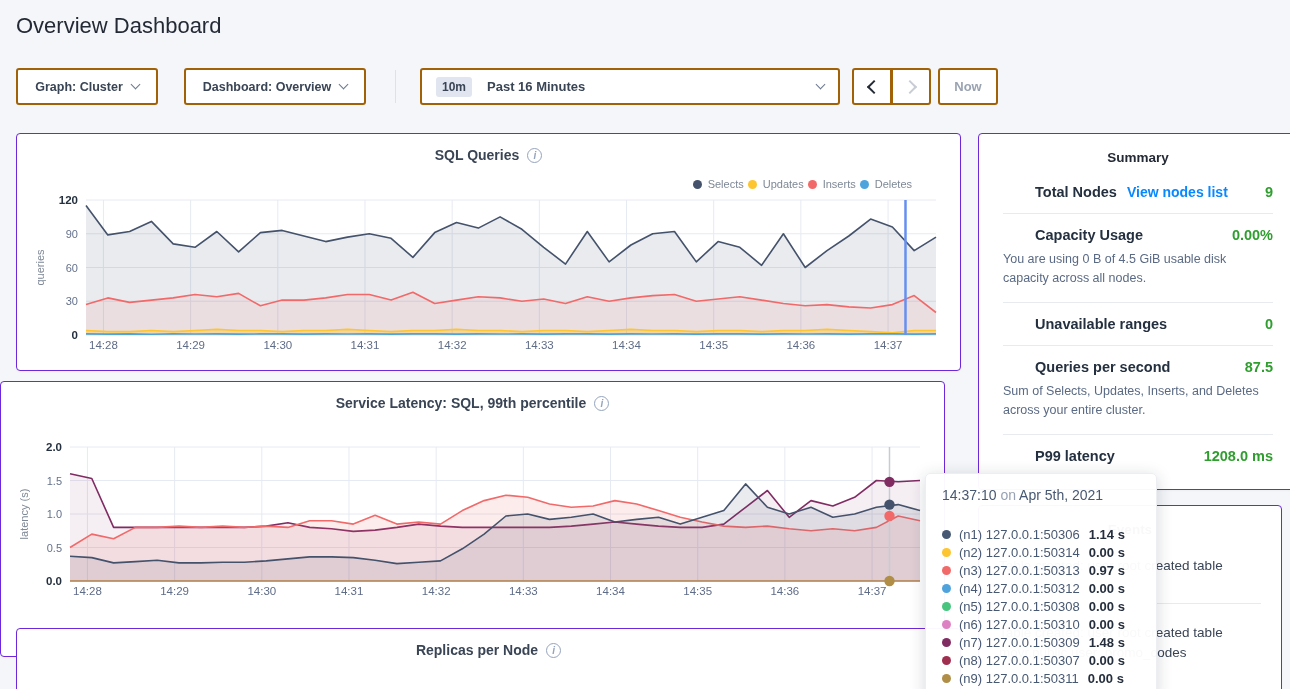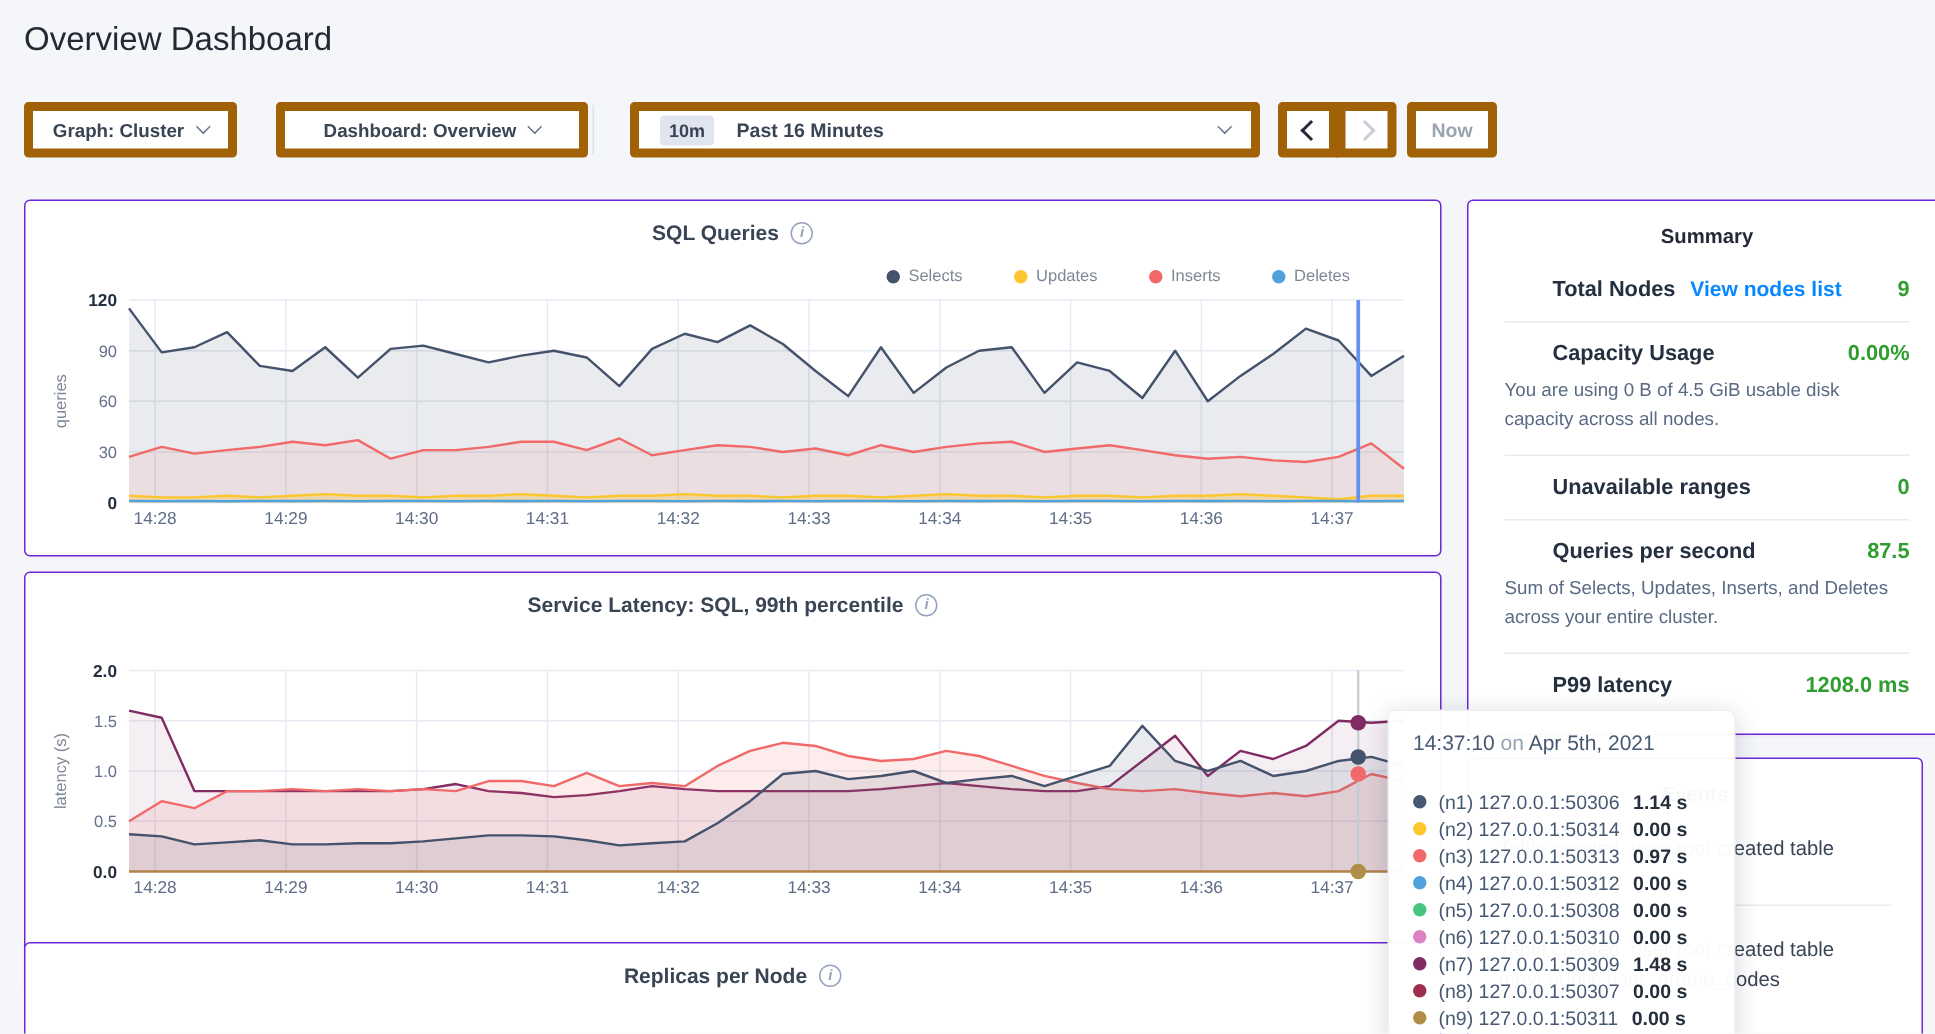--- a/index.html
+++ b/index.html
@@ -3,21 +3,21 @@
 <meta charset="utf-8">
 <style>
   * { margin:0; padding:0; box-sizing:border-box; }
   html,body { width:1290px; height:689px; overflow:hidden; background:#f4f6f9;
     font-family:"Liberation Sans", sans-serif; }
   .abs { position:absolute; }
   #page { position:relative; width:1290px; height:689px; }
 
   .page-title { left:16px; top:13px; font-size:22px; font-weight:500; color:#242a35; }
 
-  .btn { position:absolute; top:68px; height:37px; background:#fff; border:6px solid #a16207;
+  .btn { position:absolute; top:68px; height:37px; background:#fff; border:2px solid #a16207;
     border-radius:3px; display:flex; align-items:center; justify-content:center; gap:9px;
     font-size:12.5px; font-weight:bold; color:#394455; cursor:pointer; }
   .chev { width:7px; height:7px; border-right:1.6px solid #6b7890; border-bottom:1.6px solid #6b7890;
     transform:rotate(45deg); margin-top:-4px; }
   .vdivider { position:absolute; left:395px; top:70px; width:1px; height:33px; background:#dde1e8; }
   .time-btn { justify-content:flex-start; padding:0 14px; }
   .time-badge { background:#e0e5ef; color:#394455; font-size:12px; font-weight:bold;
     border-radius:3px; padding:3px 6px; }
   .time-label { font-size:13px; margin-left:6px; }
   .time-btn .chev { margin-left:auto; }
@@ -28,21 +28,21 @@
 
   .card { position:absolute; background:#fff; border:1px solid #6d28d9; border-radius:4px;
     box-shadow:0 1px 2px rgba(40,50,70,0.04); }
   .chart-title { position:absolute; top:13px; left:0; right:0; text-align:center;
     font-size:14px; font-weight:bold; color:#394455; display:flex; justify-content:center;
     align-items:center; gap:8px; }
   .info-icon { width:15px; height:15px; border:1.3px solid #95a4bd; border-radius:50%;
     color:#95a4bd; font-size:10px; font-weight:bold; display:inline-flex; align-items:center;
     justify-content:center; font-style:italic; cursor:pointer; }
 
-  .legend { position:absolute; top:44px; right:60px; display:flex; gap:34px; }
+  .legend { position:absolute; top:44px; right:48px; display:flex; gap:4px; }
   .legend-item { display:flex; align-items:center; gap:6px; font-size:11px; color:#7e8896; cursor:pointer; }
   .legend-dot { width:9px; height:9px; border-radius:50%; }
 
   svg text.xtick { fill:#5f6c87; font-size:11.5px; font-family:"Liberation Sans",sans-serif; }
   svg text.ytick { fill:#64718c; font-size:11px; font-family:"Liberation Sans",sans-serif; }
   svg text.ytick.bold { fill:#24303f; font-weight:bold; font-size:11.5px; }
   svg text.ylabel { fill:#7e8896; font-size:11px; font-family:"Liberation Sans",sans-serif; }
 
   
   .sum-title { padding:16px 0 6px; text-align:center; font-size:13.5px; font-weight:bold; color:#242a35; }
@@ -78,21 +78,21 @@
 <body>
 
 <div id="page">
 
   <div class="abs page-title">Overview Dashboard</div>
 
   <div class="btn" style="left:16px; width:142px;">
     <span>Graph: Cluster</span>
     <span class="chev"></span>
   </div>
-  <div class="btn" style="left:184px; width:208px;">
+  <div class="btn" style="left:184px; width:182px;">
     <span>Dashboard: Overview</span>
     <span class="chev"></span>
   </div>
   <div class="vdivider"></div>
   <div class="btn time-btn" style="left:420px; width:420px;">
     <span class="time-badge">10m</span>
     <span class="time-label">Past 16 Minutes</span>
     <span class="chev"></span>
   </div>
   <div class="btn" style="left:852px; width:40px; border-radius:3px 0 0 3px;">
@@ -166,21 +166,21 @@
           <path d="M69.0 170.6L90.8 163.9L112.6 168.4L134.4 166.1L156.2 163.9L178.0 160.5L199.8 162.8L221.6 159.4L243.4 171.8L265.2 166.1L286.9 166.1L308.7 163.9L330.5 160.5L352.3 160.5L374.1 166.1L395.9 158.3L417.7 169.5L439.5 166.1L461.3 162.8L483.1 163.9L504.9 167.3L526.7 165.0L548.5 169.5L570.3 162.8L592.1 167.3L613.9 163.9L635.7 161.6L657.5 160.5L679.3 167.3L701.1 165.0L722.8 162.8L744.6 166.1L766.4 169.5L788.2 171.8L810.0 170.6L831.8 172.9L853.6 174.0L875.4 170.6L897.2 161.6L919.0 178.5L919.0 201L69.0 201Z" fill="rgba(241,105,105,0.10)" stroke="none"></path>
           <path d="M69.0 170.6L90.8 163.9L112.6 168.4L134.4 166.1L156.2 163.9L178.0 160.5L199.8 162.8L221.6 159.4L243.4 171.8L265.2 166.1L286.9 166.1L308.7 163.9L330.5 160.5L352.3 160.5L374.1 166.1L395.9 158.3L417.7 169.5L439.5 166.1L461.3 162.8L483.1 163.9L504.9 167.3L526.7 165.0L548.5 169.5L570.3 162.8L592.1 167.3L613.9 163.9L635.7 161.6L657.5 160.5L679.3 167.3L701.1 165.0L722.8 162.8L744.6 166.1L766.4 169.5L788.2 171.8L810.0 170.6L831.8 172.9L853.6 174.0L875.4 170.6L897.2 161.6L919.0 178.5" fill="none" stroke="#f16969" stroke-width="1.6" stroke-linejoin="round"></path>
           <path d="M69.0 196.5L90.8 197.6L112.6 197.6L134.4 196.5L156.2 197.6L178.0 196.5L199.8 195.4L221.6 196.5L243.4 196.5L265.2 197.6L286.9 196.5L308.7 196.5L330.5 195.4L352.3 196.5L374.1 197.6L395.9 196.5L417.7 196.5L439.5 195.4L461.3 196.5L483.1 196.5L504.9 197.6L526.7 196.5L548.5 196.5L570.3 197.6L592.1 196.5L613.9 195.4L635.7 196.5L657.5 196.5L679.3 197.6L701.1 196.5L722.8 196.5L744.6 197.6L766.4 196.5L788.2 196.5L810.0 195.4L831.8 196.5L853.6 197.6L875.4 198.8L897.2 196.5L919.0 196.5L919.0 201L69.0 201Z" fill="rgba(253,197,48,0.30)" stroke="none"></path>
           <path d="M69.0 196.5L90.8 197.6L112.6 197.6L134.4 196.5L156.2 197.6L178.0 196.5L199.8 195.4L221.6 196.5L243.4 196.5L265.2 197.6L286.9 196.5L308.7 196.5L330.5 195.4L352.3 196.5L374.1 197.6L395.9 196.5L417.7 196.5L439.5 195.4L461.3 196.5L483.1 196.5L504.9 197.6L526.7 196.5L548.5 196.5L570.3 197.6L592.1 196.5L613.9 195.4L635.7 196.5L657.5 196.5L679.3 197.6L701.1 196.5L722.8 196.5L744.6 197.6L766.4 196.5L788.2 196.5L810.0 195.4L831.8 196.5L853.6 197.6L875.4 198.8L897.2 196.5L919.0 196.5" fill="none" stroke="#fdc530" stroke-width="1.6" stroke-linejoin="round"></path>
           <path d="M69.0 199.9L90.8 200.1L112.6 199.9L134.4 200.2L156.2 199.9L178.0 200.0L199.8 199.9L221.6 200.1L243.4 199.9L265.2 199.9L286.9 200.1L308.7 199.9L330.5 200.0L352.3 199.9L374.1 200.1L395.9 199.9L417.7 199.9L439.5 200.1L461.3 199.9L483.1 200.0L504.9 199.9L526.7 200.1L548.5 199.9L570.3 199.9L592.1 200.1L613.9 199.9L635.7 200.0L657.5 199.9L679.3 200.1L701.1 199.9L722.8 199.9L744.6 200.1L766.4 199.9L788.2 200.0L810.0 199.9L831.8 200.1L853.6 199.9L875.4 199.9L897.2 200.1L919.0 199.9" fill="none" stroke="#4fa3dd" stroke-width="1.6" stroke-linejoin="round"></path>
           <line x1="888.4871794871794" y1="66" x2="888.4871794871794" y2="201" stroke="#6690f0" stroke-width="2.5"></line>
         </svg>
     </div>
   </div>
 
-  <div class="card" style="left:16px; top:381px; width:945px; height:276px;">
+  <div class="card" style="left:0; top:381px; width:945px; height:276px;">
     <div class="chart-title">
       <span>Service Latency: SQL, 99th percentile</span>
       <span class="info-icon">i</span>
     </div>
     <div style="position:absolute; inset:0;">
       <svg id="chart-lat" width="945" height="244" style="position:absolute; left:0; top:0; pointer-events:none;">
           <line x1="86.43589743589743" y1="65" x2="86.43589743589743" y2="199" stroke="#e6eaf2"></line>
           <text x="86.43589743589743" y="213" text-anchor="middle" class="xtick">14:28</text>
           <line x1="173.6153846153846" y1="65" x2="173.6153846153846" y2="199" stroke="#e6eaf2"></line>
           <text x="173.6153846153846" y="213" text-anchor="middle" class="xtick">14:29</text>

